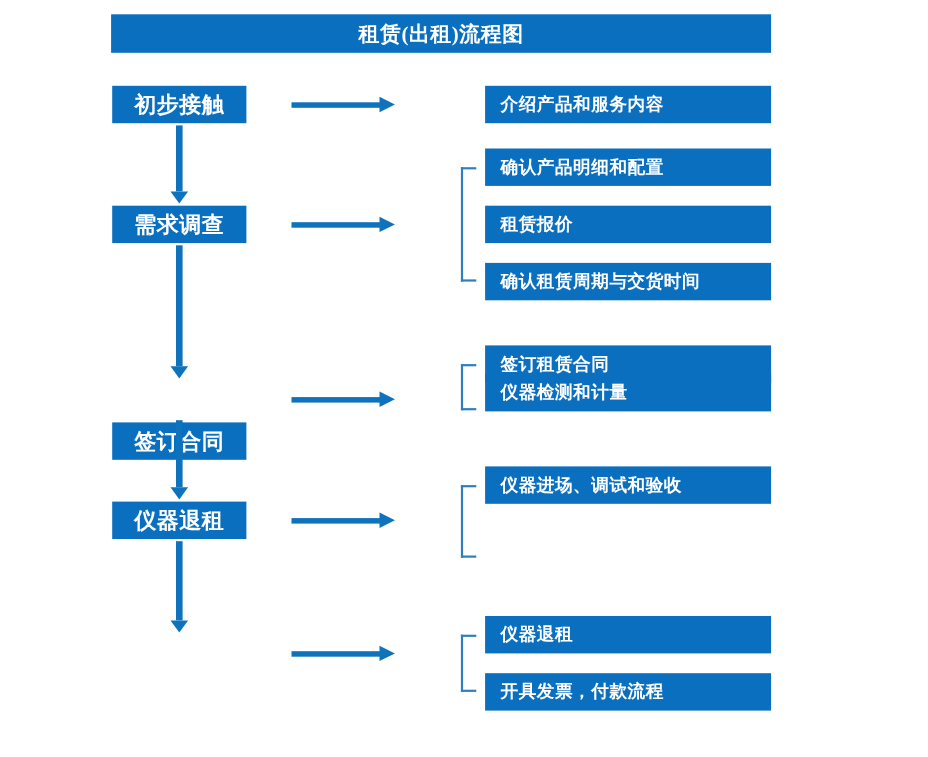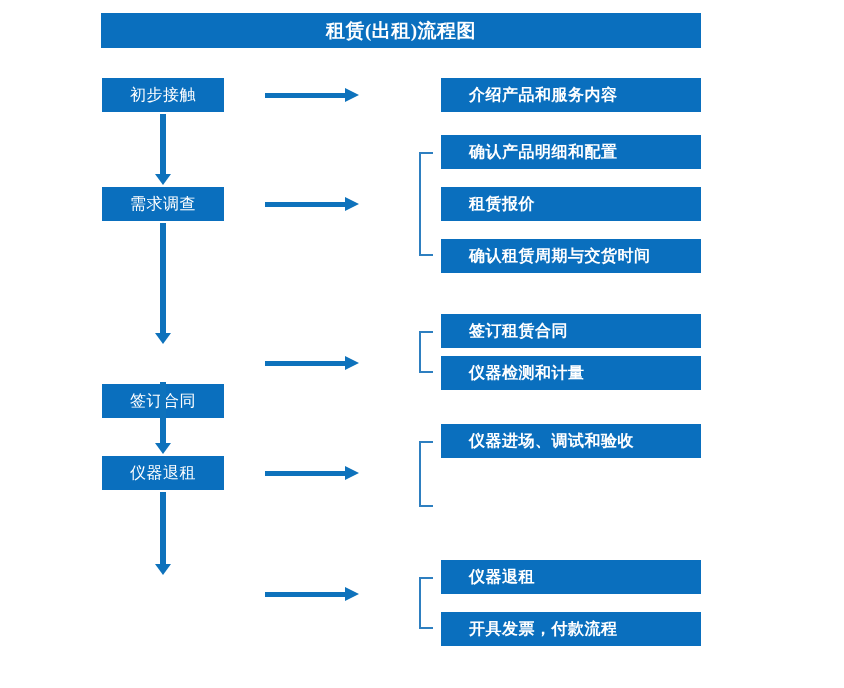--- a/index.html
+++ b/index.html
@@ -41,43 +41,43 @@
   }
 
   
   .stage-box {
     position: absolute;
     left: 102px;
     width: 122px;
     height: 34px;
     background: #0A6FBE;
     color: #ffffff;
-    font-size: 16px;
-    font-weight: normal;
+    font-size: 20px;
+    font-weight: bold;
     display: flex;
     align-items: center;
     justify-content: center;
     white-space: nowrap;
     letter-spacing: 0.5px;
   }
 
   
   .detail-box {
     position: absolute;
     left: 441px;
     width: 260px;
     height: 34px;
     background: #0A6FBE;
     color: #ffffff;
     font-size: 16px;
     font-weight: bold;
     display: flex;
     align-items: center;
     justify-content: flex-start;
-    padding-left: 28px;
+    padding-left: 14px;
     box-sizing: border-box;
     white-space: nowrap;
     letter-spacing: 0.5px;
   }
 
   
   .h-arrow {
     position: absolute;
     left: 265px;
     width: 94px;
@@ -208,21 +208,21 @@
   <div class="detail-box" style="top:78px;">介绍产品和服务内容</div>
 
   <div class="detail-box" style="top:135px;">确认产品明细和配置</div>
 
   <div class="detail-box" style="top:187px;">租赁报价</div>
 
   <div class="detail-box" style="top:239px;">确认租赁周期与交货时间</div>
 
   <div class="detail-box" style="top:314px;">签订租赁合同</div>
 
-  <div class="detail-box" style="top:356px;">仪器检测和计量</div>
+  <div class="detail-box" style="top:340px;">仪器检测和计量</div>
 
   <div class="detail-box" style="top:424px;">仪器进场、调试和验收</div>
 
 
   <div class="detail-box" style="top:612px;">开具发票，付款流程</div>
 
   <div class="detail-box" style="top:560px;">仪器退租</div>
 
 </div>
 

